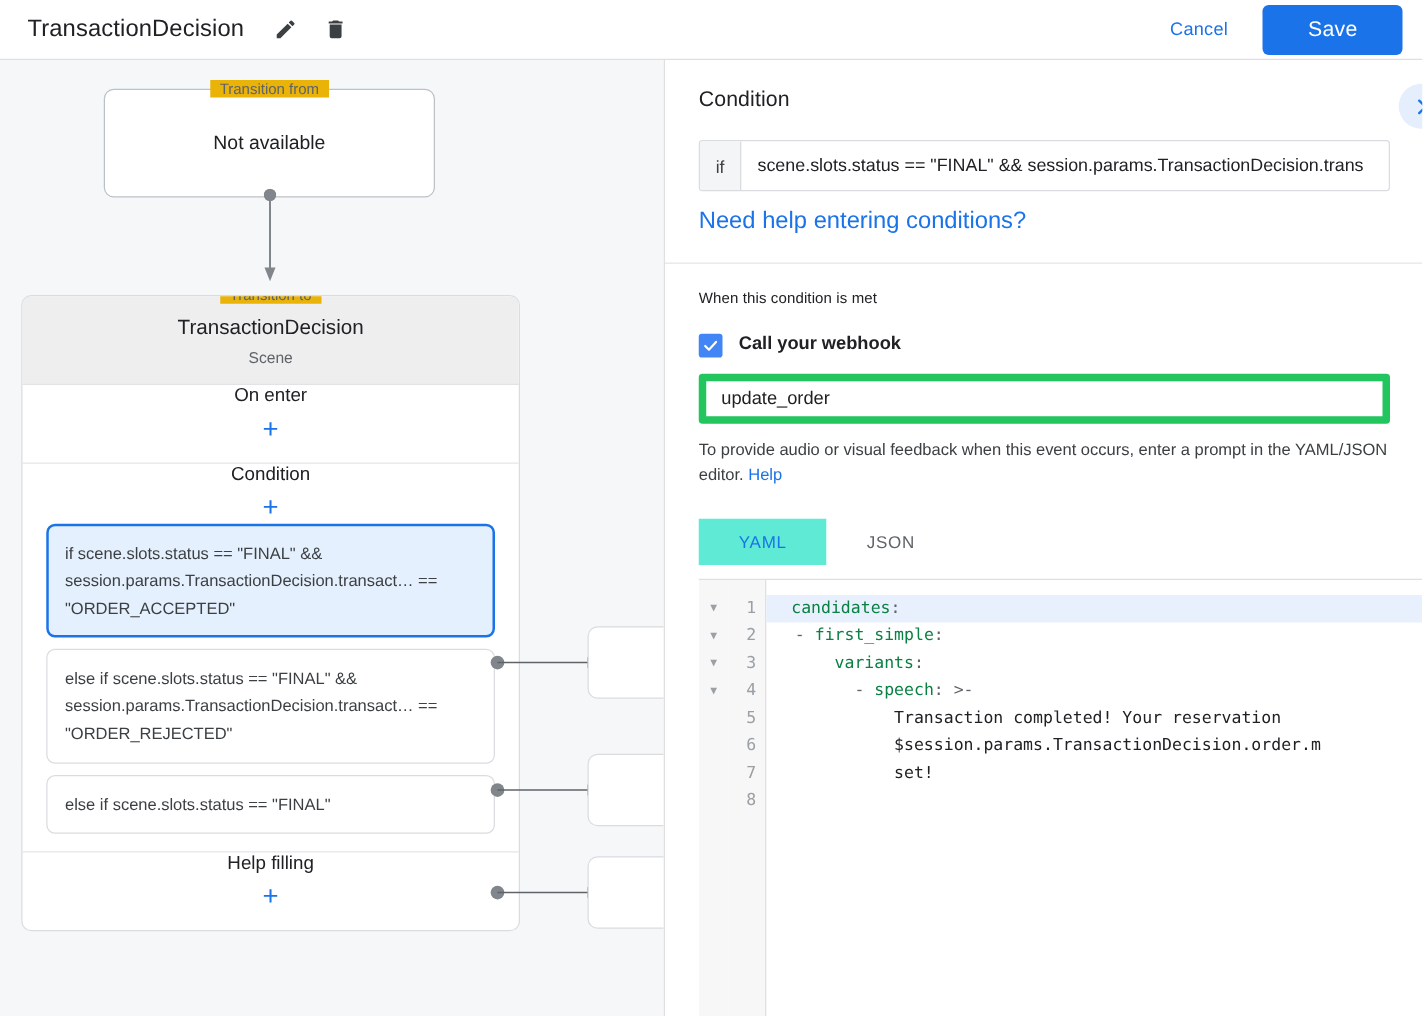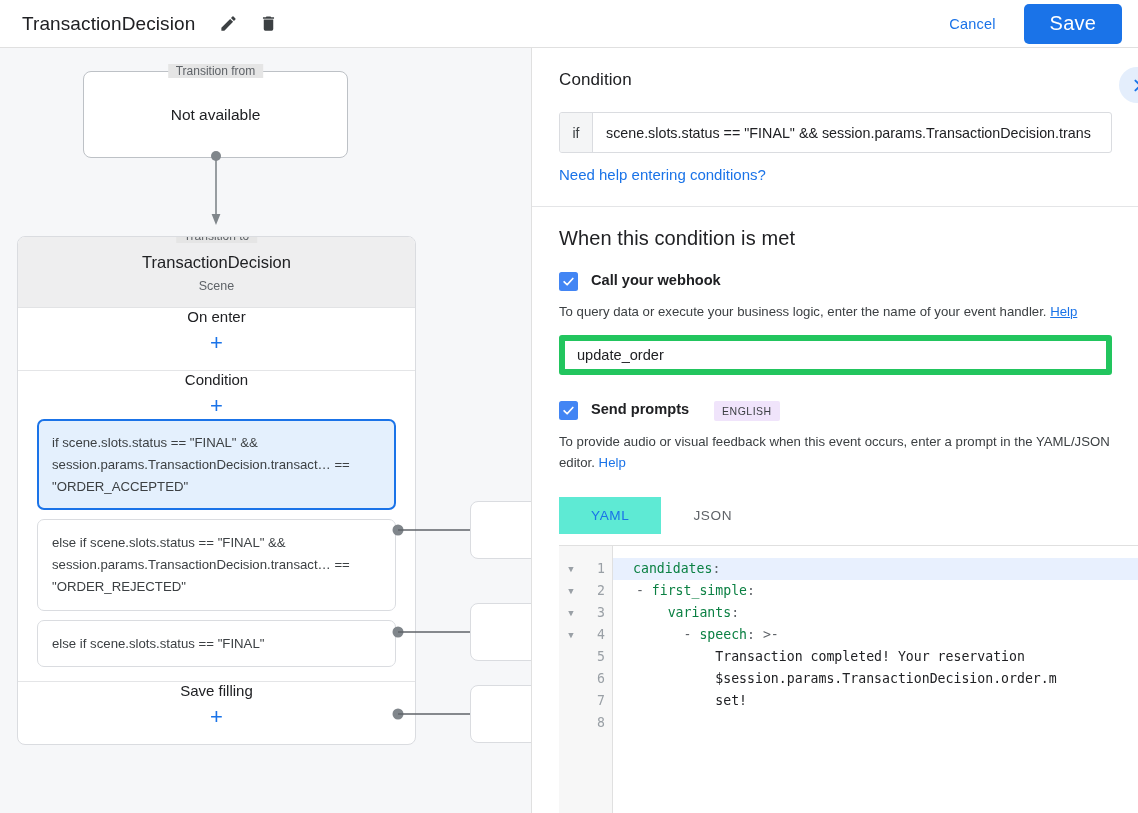--- a/index.html
+++ b/index.html
@@ -31,22 +31,22 @@
   .icon-btn:first-of-type { margin-left: 18px; }
   .icon-btn svg { display: block; }
   .header-spacer { flex: 1; }
   .cancel-btn {
     color: #1a73e8; font-size: 14.5px; font-weight: 500;
     background: none; border: none; cursor: pointer;
     padding: 8px 14px; letter-spacing: .2px;
   }
   .save-btn {
     background: #1a73e8; color: #fff; border: none; cursor: pointer;
-    font-size: 20px; font-weight: 500; letter-spacing: .2px;
-    padding: 0 26px; height: 40px; border-radius: 5px;
+    font-size: 17px; font-weight: 500; letter-spacing: .2px;
+    padding: 0 36px; height: 40px; border-radius: 5px;
     margin-left: 14px;
   }
 
   
   .body { flex: 1; display: flex; position: relative; min-height: 0; }
 
   
   .canvas {
     width: 531px; min-width: 531px; position: relative;
     background: #f6f7f9;
@@ -56,21 +56,21 @@
 
   
   .node {
     position: absolute;
     border: 1px solid #bdc1c6;
     border-radius: 8px;
     background: #fff;
   }
   .node-legend {
     position: absolute; top: -8px; left: 50%; transform: translateX(-50%);
-    background: #e5e5e5; padding: 0 8px;
+    background: #eab308; padding: 0 8px;
     font-size: 12px; color: #5f6368; white-space: nowrap;
   }
   .node-from { left: 83px; top: 23px; width: 265px; height: 87px; }
   .node-from .node-body {
     height: 100%; display: flex; align-items: center; justify-content: center;
     font-size: 15.5px; color: #202124;
   }
 
   
   .connector-v { position: absolute; left: 211px; top: 103px; width: 10px; height: 75px; }
@@ -141,32 +141,32 @@
     display: flex; align-items: center; justify-content: center;
     font-size: 14px; color: #3c4043; border-right: 1px solid #dadce0;
   }
   .cond-input {
     flex: 1; border: none; outline: none; font-size: 14.3px;
     color: #202124; padding: 0 13px; font-family: "Liberation Sans", sans-serif;
     background: transparent; min-width: 0;
   }
   .help-link {
     display: inline-block; margin-top: 13px;
-    font-size: 15px; color: #1a73e8; text-decoration: none; cursor: pointer;
+    font-size: 19px; color: #1a73e8; text-decoration: none; cursor: pointer;
   }
   .chev-btn {
     position: absolute; right: -17px; top: 19px;
     width: 36px; height: 36px; border-radius: 50%;
     background: #e4eefc; border: none; cursor: pointer;
     display: flex; align-items: center; justify-content: center;
     z-index: 5;
   }
 
   .panel-sec2 { padding: 20px 26px 0 27px; flex: 1; display: flex; flex-direction: column; min-height: 0; }
-  .panel-h2 { font-size: 20px; color: #202124; margin-bottom: 22px; letter-spacing: .1px; }
+  .panel-h2 { font-size: 12px; color: #202124; margin-bottom: 22px; letter-spacing: .1px; }
   .check-row { display: flex; align-items: flex-start; gap: 13px; }
   .cbox {
     width: 19px; height: 19px; min-width: 19px; border-radius: 2.5px;
     background: #4285f4; display: flex; align-items: center; justify-content: center;
     cursor: pointer;
   }
   .cbox svg { display: block; }
   .check-label { font-size: 14.6px; font-weight: bold; color: #202124; }
   .badge {
     background: #f0e4fb; color: #3c4043; font-size: 10.5px;
@@ -275,21 +275,21 @@
               <span class="section-title">Condition</span>
               <button class="plus-btn">+</button>
             </div>
             <div class="cond-card selected">if scene.slots.status == "FINAL" &amp;&amp; session.params.TransactionDecision.transact… == "ORDER_ACCEPTED"</div>
             <div class="cond-card">else if scene.slots.status == "FINAL" &amp;&amp; session.params.TransactionDecision.transact… == "ORDER_REJECTED"</div>
             <div class="cond-card">else if scene.slots.status == "FINAL"</div>
           </div>
 
           <div class="section">
             <div class="section-head">
-              <span class="section-title">Save filling</span>
+              <span class="section-title">Help filling</span>
               <button class="plus-btn">+</button>
             </div>
           </div>
         </div>
 
         <svg class="edge" style="left:392px; top:476px;" viewBox="0 0 90 12">
           <circle cx="6" cy="6" r="5.5" fill="#80868b"></circle>
           <line x1="6" y1="6" x2="80" y2="6" stroke="#5f6368" stroke-width="1.3"></line>
           <polygon points="89,6 78,1.6 78,10.4" fill="#5f6368"></polygon>
         </svg>
@@ -333,35 +333,22 @@
         <div class="panel-h2">When this condition is met</div>
 
         <div class="check-row">
           <span class="cbox">
             <svg width="13" height="13" viewBox="0 0 24 24" fill="none" stroke="#fff" stroke-width="3.2" stroke-linecap="round" stroke-linejoin="round">
               <polyline points="4 12.5 9.5 18 20 6.5"></polyline>
             </svg>
           </span>
           <span class="check-label">Call your webhook</span>
         </div>
-        <div class="desc">
-          <span>To query data or execute your business logic, enter the name of your event handler.</span>
-          <a>Help</a>
-        </div>
         <input class="wh-input" type="text" spellcheck="false" value="update_order" style="">
 
-        <div class="check-row" style="margin-top:26px;">
-          <span class="cbox">
-            <svg width="13" height="13" viewBox="0 0 24 24" fill="none" stroke="#fff" stroke-width="3.2" stroke-linecap="round" stroke-linejoin="round">
-              <polyline points="4 12.5 9.5 18 20 6.5"></polyline>
-            </svg>
-          </span>
-          <span class="check-label">Send prompts</span>
-          <span class="badge">ENGLISH</span>
-        </div>
         <div class="desc">
           <span>To provide audio or visual feedback when this event occurs, enter a prompt in the YAML/JSON editor.</span>
           <a class="nounder">Help</a>
         </div>
 
         <div class="tabs">
           <button class="tab active">YAML</button>
           <button class="tab">JSON</button>
         </div>
 

